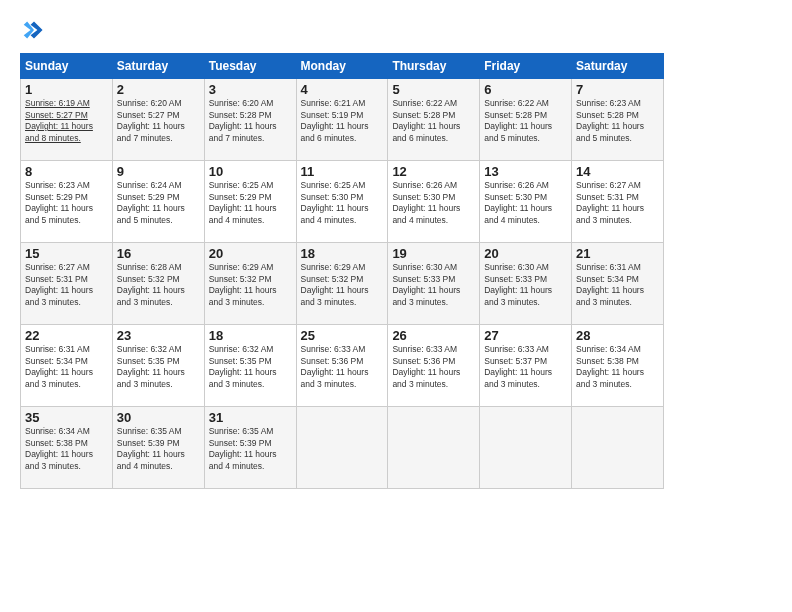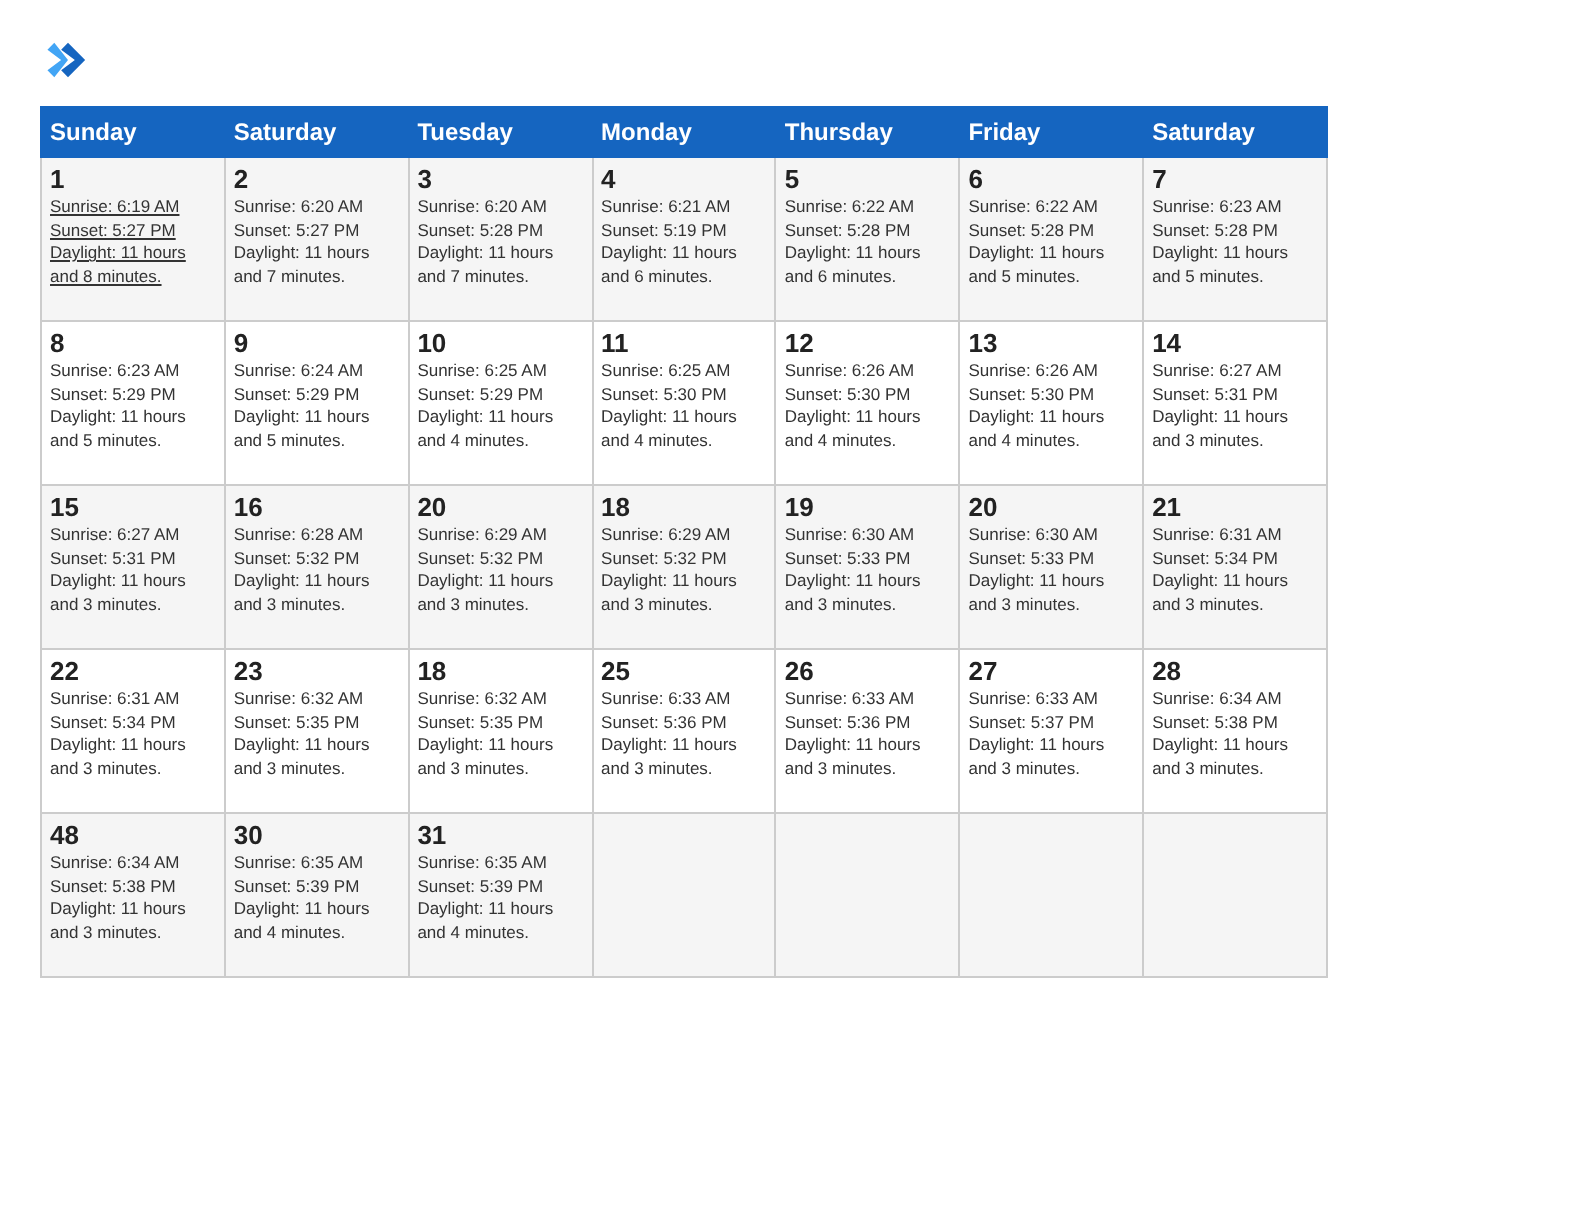--- a/index.html
+++ b/index.html
@@ -334,21 +334,21 @@
           <td>
             <span class="day-num">28</span>
             <div class="cell-info" style="white-space: pre-line;">Sunrise: 6:34 AM
 Sunset: 5:38 PM
 Daylight: 11 hours
 and 3 minutes.</div>
           </td>
         </tr>
         <tr class="last-row">
           <td>
-            <span class="day-num">48</span>
+            <span class="day-num">35</span>
             <div class="cell-info" style="white-space: pre-line;">Sunrise: 6:34 AM
 Sunset: 5:38 PM
 Daylight: 11 hours
 and 3 minutes.</div>
           </td>
           <td>
             <span class="day-num">30</span>
             <div class="cell-info" style="white-space: pre-line;">Sunrise: 6:35 AM
 Sunset: 5:39 PM
 Daylight: 11 hours

